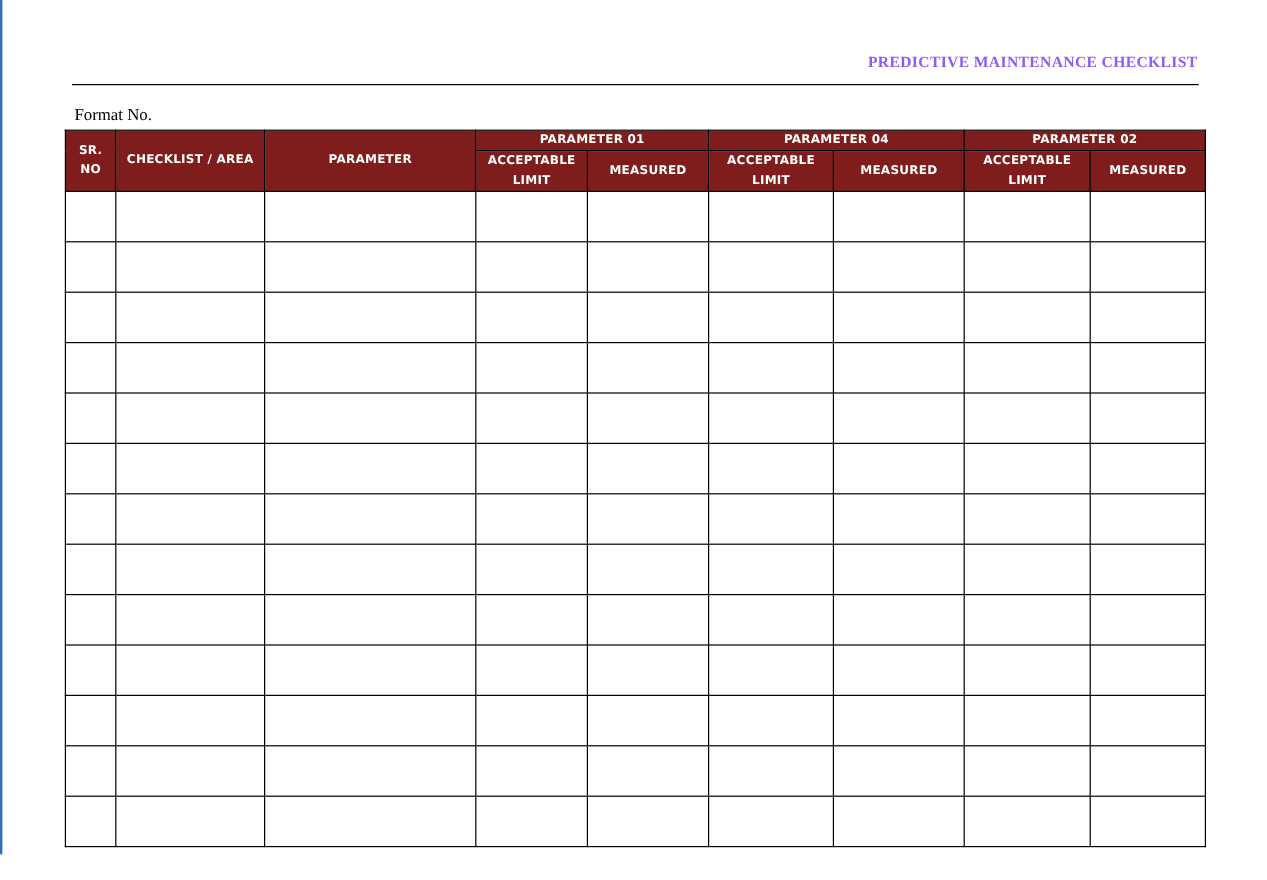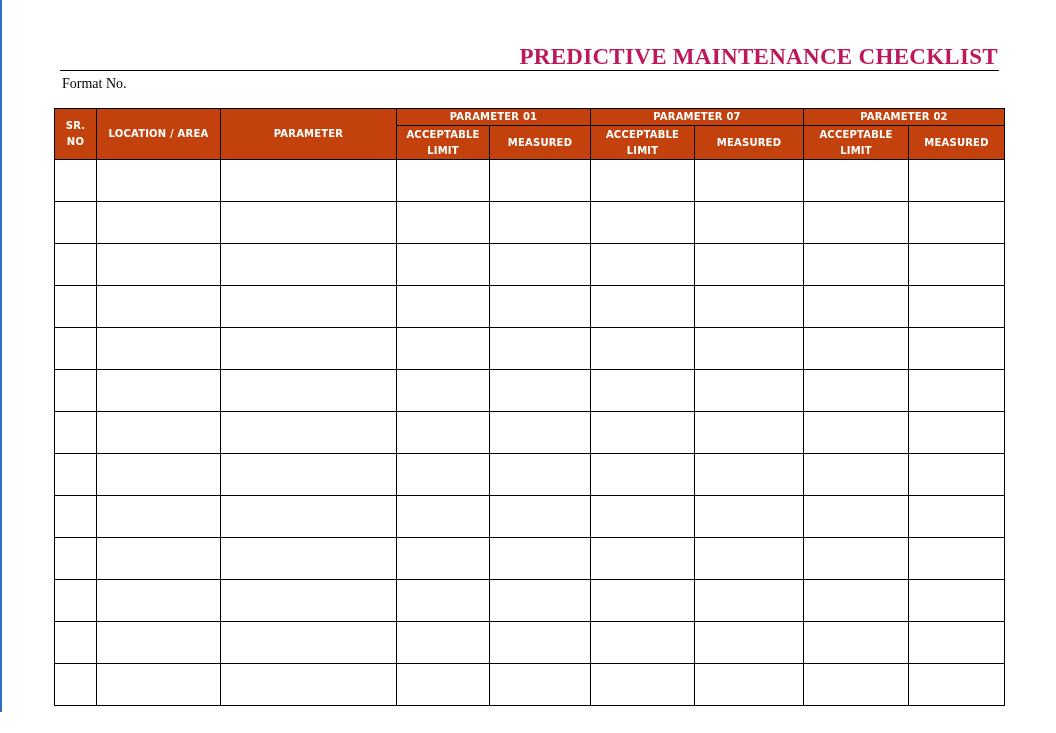--- a/index.html
+++ b/index.html
@@ -1,23 +1,23 @@
 <!DOCTYPE html>
 <html><head>
 <meta charset="utf-8">
 <style>
   html, body { margin: 0; padding: 0; background: #ffffff; }
   body { width: 1056px; height: 733px; position: relative; overflow: hidden; font-family: "Liberation Sans", sans-serif; }
   .left-rule { position: absolute; left: 0; top: 0; width: 2px; height: 712px; background: #2e6fc4; }
-  .title { position: absolute; right: 58px; top: 44px; font-family: "Liberation Serif", serif; font-weight: bold; font-size: 23px; letter-spacing: 0.3px; color: #be185d; white-space: nowrap; }
+  .title { position: absolute; right: 58px; top: 44px; font-family: "Liberation Serif", serif; font-weight: bold; font-size: 13px; letter-spacing: 0.3px; color: #8b5cf6; white-space: nowrap; }
   .title-rule { position: absolute; left: 60px; top: 70px; width: 939px; height: 1px; background: #000; }
-  .format-no { position: absolute; left: 62px; top: 76px; font-family: "Liberation Serif", serif; font-size: 14px; color: #000; }
+  .format-no { position: absolute; left: 62px; top: 89px; font-family: "Liberation Serif", serif; font-size: 14px; color: #000; }
   table.checklist { position: absolute; left: 54px; top: 108px; border-collapse: collapse; table-layout: fixed; width: 950px; }
   table.checklist th, table.checklist td { border: 1.3px solid #000; padding: 0; }
-  table.checklist th { background: #c2410c; color: #ffffff; font-family: "DejaVu Sans", sans-serif; font-weight: bold; font-size: 10px; text-align: center; vertical-align: middle; line-height: 16px; letter-spacing: 0.2px; }
+  table.checklist th { background: #7f1d1d; color: #ffffff; font-family: "DejaVu Sans", sans-serif; font-weight: bold; font-size: 10px; text-align: center; vertical-align: middle; line-height: 16px; letter-spacing: 0.2px; }
   tr.hdr1 th { height: 16px; }
   tr.hdr2 th { height: 33px; }
   tbody td { height: 41px; background: #fff; }
 </style>
 </head>
 <body>
 
 <div class="left-rule"></div>
 
 <div class="title">PREDICTIVE MAINTENANCE CHECKLIST</div>
@@ -32,24 +32,24 @@
     <col style="width:93px">
       <col style="width:101px">
     <col style="width:104px">
       <col style="width:109px">
     <col style="width:105px">
       <col style="width:96px">
   </colgroup>
   <thead>
     <tr class="hdr1">
       <th rowspan="2"><span>SR.</span><br><span>NO</span></th>
-      <th rowspan="2">LOCATION / AREA</th>
+      <th rowspan="2">CHECKLIST / AREA</th>
       <th rowspan="2">PARAMETER</th>
       <th colspan="2">PARAMETER 01</th>
-      <th colspan="2">PARAMETER 07</th>
+      <th colspan="2">PARAMETER 04</th>
       <th colspan="2">PARAMETER 02</th>
     </tr>
     <tr class="hdr2">
       <th><span>ACCEPTABLE</span><br><span>LIMIT</span></th>
       <th>MEASURED</th>
       <th><span>ACCEPTABLE</span><br><span>LIMIT</span></th>
       <th>MEASURED</th>
       <th><span>ACCEPTABLE</span><br><span>LIMIT</span></th>
       <th>MEASURED</th>
     </tr>

